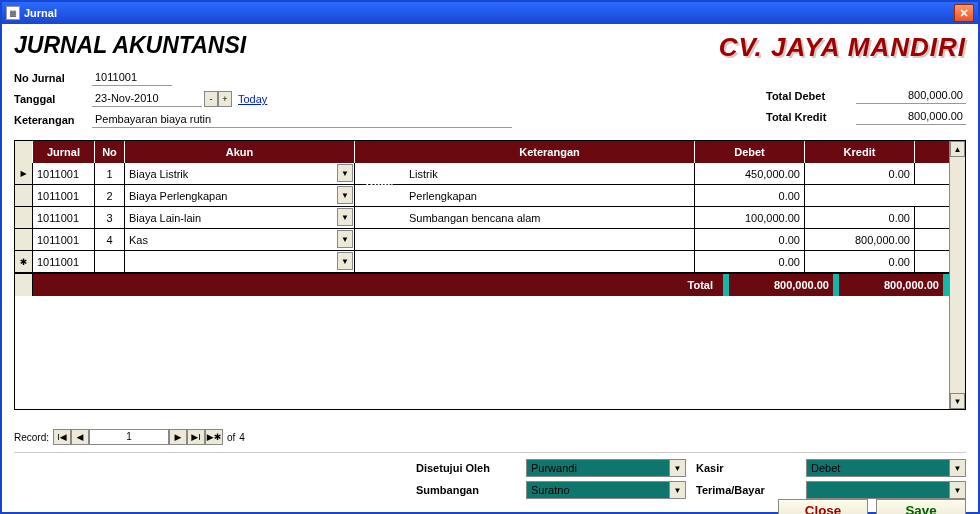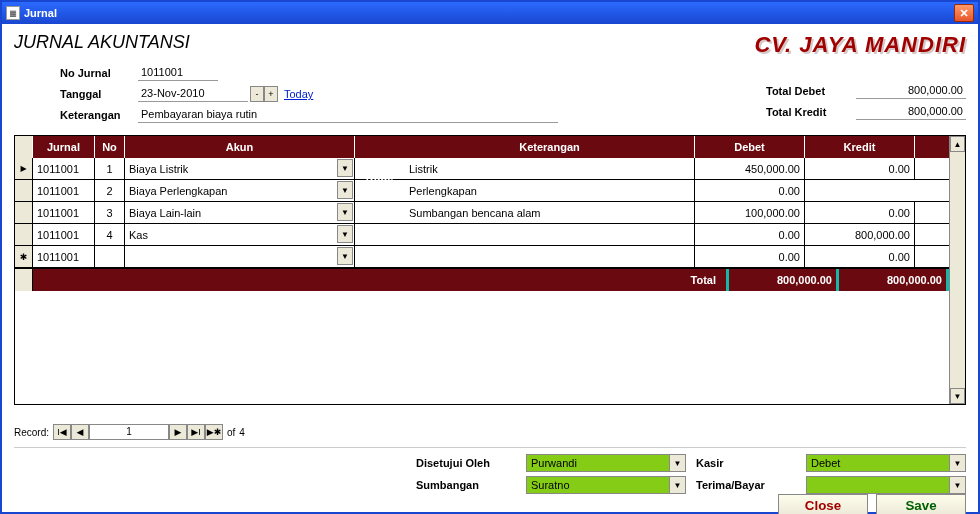--- a/index.html
+++ b/index.html
@@ -4,23 +4,23 @@
 <style>
 * { box-sizing: border-box; margin: 0; padding: 0; }
 body { font-family: Arial, sans-serif; font-size: 11px; background: #fff; }
 .window { width: 980px; height: 514px; border: 2px solid #1946d0; background: #fff; position: relative; }
 .titlebar { height: 22px; background: linear-gradient(to bottom, #2b6aff 0%, #1946d0 100%); color: #fff; display: flex; align-items: center; padding: 0 4px; }
 .titlebar .icon { width: 14px; height: 14px; background: #fff; border: 1px solid #999; margin-right: 4px; display: inline-flex; align-items: center; justify-content: center; font-size: 8px; color: #333; }
 .titlebar .title { font-weight: bold; flex: 1; }
 .titlebar .close { width: 20px; height: 18px; background: linear-gradient(to bottom, #ff9a6a 0%, #e8552a 100%); border: 1px solid #9b2704; color: #fff; font-weight: bold; display: flex; align-items: center; justify-content: center; cursor: pointer; border-radius: 2px; }
 .content { padding: 8px 12px; }
 .header-row { display: flex; justify-content: space-between; align-items: flex-start; margin-bottom: 6px; }
-.page-title { font-size: 18px; font-weight: normal; font-style: italic; }
-.company { font-size: 22px; font-weight: bold; font-style: italic; color: #a00000; text-shadow: 2px 2px 0 #d7c8c8; letter-spacing: 1px; }
-.form-area { display: flex; justify-content: space-between; margin-left: 46px; }
+.page-title { font-size: 23px; font-weight: bold; font-style: italic; }
+.company { font-size: 26px; font-weight: bold; font-style: italic; color: #a00000; text-shadow: 2px 2px 0 #d7c8c8; letter-spacing: 1px; }
+.form-area { display: flex; justify-content: space-between; }
 .form-left { }
 .form-right { text-align: right; }
 .form-row { display: flex; align-items: center; margin-bottom: 3px; height: 18px; }
 .form-label { font-weight: bold; width: 78px; font-size: 11px; }
 .form-value { border-bottom: 1px solid #999; min-width: 100px; padding: 1px 3px; height: 16px; }
 .form-value.wide { min-width: 420px; }
 .form-value.right { text-align: right; min-width: 110px; }
 .date-btns { display: flex; gap: 0; margin-left: 2px; }
 .date-btn { width: 14px; height: 16px; border: 1px solid #888; background: #ece9d8; font-size: 9px; cursor: pointer; display: flex; align-items: center; justify-content: center; }
 .today-link { color: #0020d0; text-decoration: underline; margin-left: 6px; cursor: pointer; }
@@ -41,34 +41,34 @@
 .grid-row { display: flex; height: 22px; border-bottom: 1px solid #000; }
 .grid-row > div { border-right: 1px solid #000; display: flex; align-items: center; padding: 0 4px; overflow: hidden; }
 .grid-row .col-marker { background: #ece9d8; justify-content: center; padding: 0; }
 .grid-row .col-no { justify-content: center; }
 .grid-row .col-kode { justify-content: center; }
 .grid-row .col-debet, .grid-row .col-kredit { justify-content: flex-end; }
 .grid-row .col-akun { position: relative; padding-right: 18px; }
 .dd-btn { position: absolute; right: 1px; top: 1px; width: 16px; height: 18px; border: 1px solid #888; background: #ece9d8; display: flex; align-items: center; justify-content: center; cursor: pointer; font-size: 8px; }
 .grid-blank { flex: 1; background: #fff; border-bottom: 1px solid #000; }
 .grid-footer { display: flex; background: #6a0a10; color: #fff; font-weight: bold; height: 22px; }
-.grid-footer > div { display: flex; align-items: center; border-right: 3px solid #14b8a6; }
+.grid-footer > div { display: flex; align-items: center; border-right: 6px solid #14b8a6; }
 .grid-footer .total-label { flex: 1; justify-content: flex-end; padding-right: 10px; }
 .grid-scroll { width: 16px; background: #ece9d8; border-left: 1px solid #888; display: flex; flex-direction: column; }
 .scroll-btn { height: 16px; border: 1px solid #888; background: #ece9d8; display: flex; align-items: center; justify-content: center; font-size: 8px; cursor: pointer; }
 .scroll-track { flex: 1; }
 .nav-bar { display: flex; align-items: center; margin-top: 18px; height: 18px; font-size: 10px; }
 .nav-bar .nav-label { margin-right: 4px; font-weight: normal; }
 .nav-btn { width: 18px; height: 16px; border: 1px solid #888; background: #ece9d8; display: flex; align-items: center; justify-content: center; cursor: pointer; font-size: 9px; }
 .nav-pos { width: 80px; border: 1px solid #888; height: 16px; text-align: center; background: #fff; line-height: 14px; }
 .nav-of { margin: 0 4px; }
 .bottom-area { display: flex; justify-content: space-between; align-items: flex-end; margin-top: 6px; padding-top: 6px; border-top: 1px solid #ccc; flex-direction: column; }
 .bottom-left { display: grid; grid-template-columns: 100px 160px 100px 160px; row-gap: 4px; column-gap: 10px; align-items: center; }
 .bottom-left .lbl { font-weight: bold; }
-.combo { position: relative; border: 1px solid #888; height: 18px; background: #84cc16; display: flex; align-items: center; padding: 0 18px 0 4px; }
+.combo { position: relative; border: 1px solid #888; height: 18px; background: #0f766e; display: flex; align-items: center; padding: 0 18px 0 4px; }
 .combo .dd-btn2 { position: absolute; right: 0; top: 0; width: 16px; height: 16px; border-left: 1px solid #888; background: #ece9d8; display: flex; align-items: center; justify-content: center; cursor: pointer; font-size: 8px; }
 .bottom-right { display: flex; gap: 8px; justify-content: space-between; }
 .action-btn { width: 90px; height: 22px; border: 1px solid #888; background: linear-gradient(to bottom, #fefcea, #ece9d8); font-weight: bold; cursor: pointer; }
 .action-btn.close-btn { color: #a00000; }
 .action-btn.save-btn { color: #006000; }
 .marker-arrow::before { content: "▶"; font-size: 8px; }
 .marker-star::before { content: "✱"; font-size: 9px; }
 </style>
 </head>
 <body>

